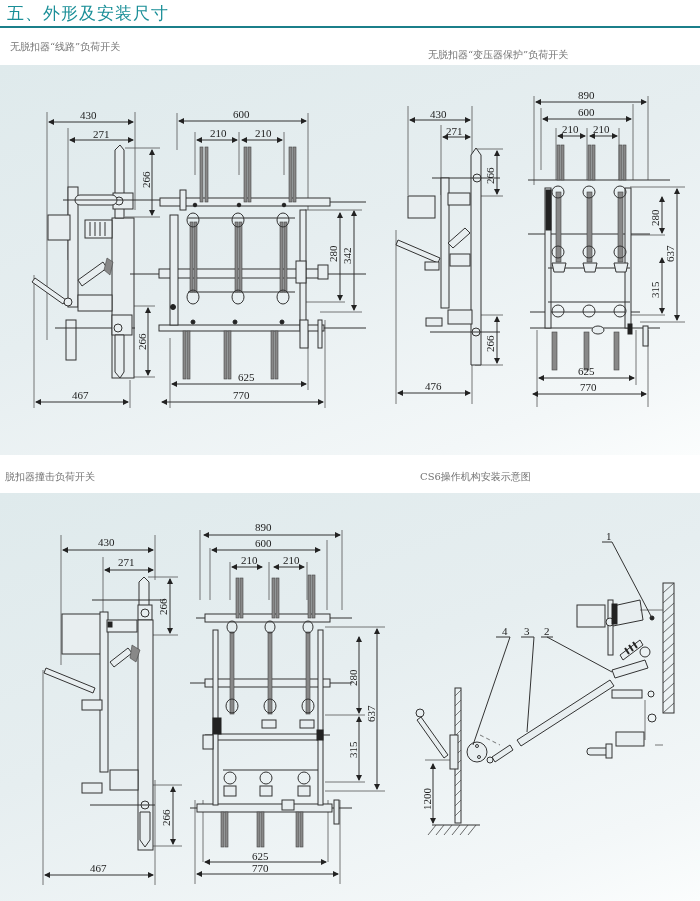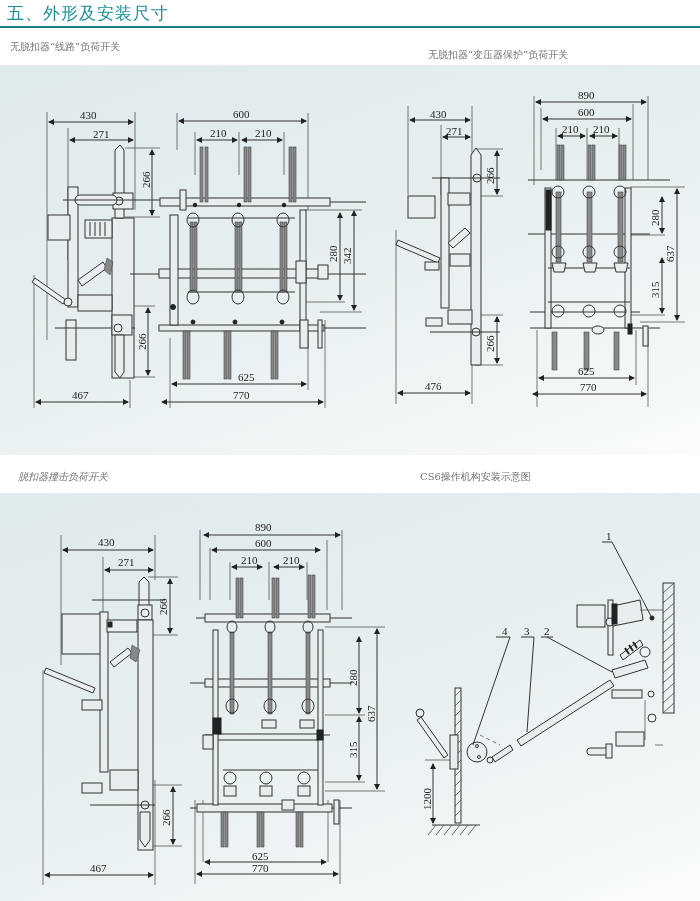--- a/index.html
+++ b/index.html
@@ -273,21 +273,21 @@
     <text x="562" y="133">210</text>
     <text x="593" y="133">210</text>
     <text x="0" y="0" transform="translate(659,226) rotate(-90)">280</text>
     <text x="0" y="0" transform="translate(674,262) rotate(-90)">637</text>
     <text x="0" y="0" transform="translate(659,298) rotate(-90)">315</text>
     <text x="578" y="375">625</text>
     <text x="580" y="391">770</text>
   </svg>
 </div>
 
-<div class="cap" style="left:18px;top:470px;font-style:italic;">脱扣器撞击负荷开关</div>
+<div class="cap" style="left:5px;top:470px;">脱扣器撞击负荷开关</div>
 <div class="cap" style="left:420px;top:470px;">CS6操作机构安装示意图</div>
 
 <div class="panel" style="top:493px;height:408px;">
   <svg width="700" height="408" viewBox="0 493 700 408">
     <defs>
       <marker id="ar2" viewBox="0 0 6 6" refX="5" refY="3" markerWidth="6" markerHeight="6" orient="auto-start-reverse">
         <path d="M0,0 L6,3 L0,6 z" fill="#222"></path>
       </marker>
     </defs>
 

